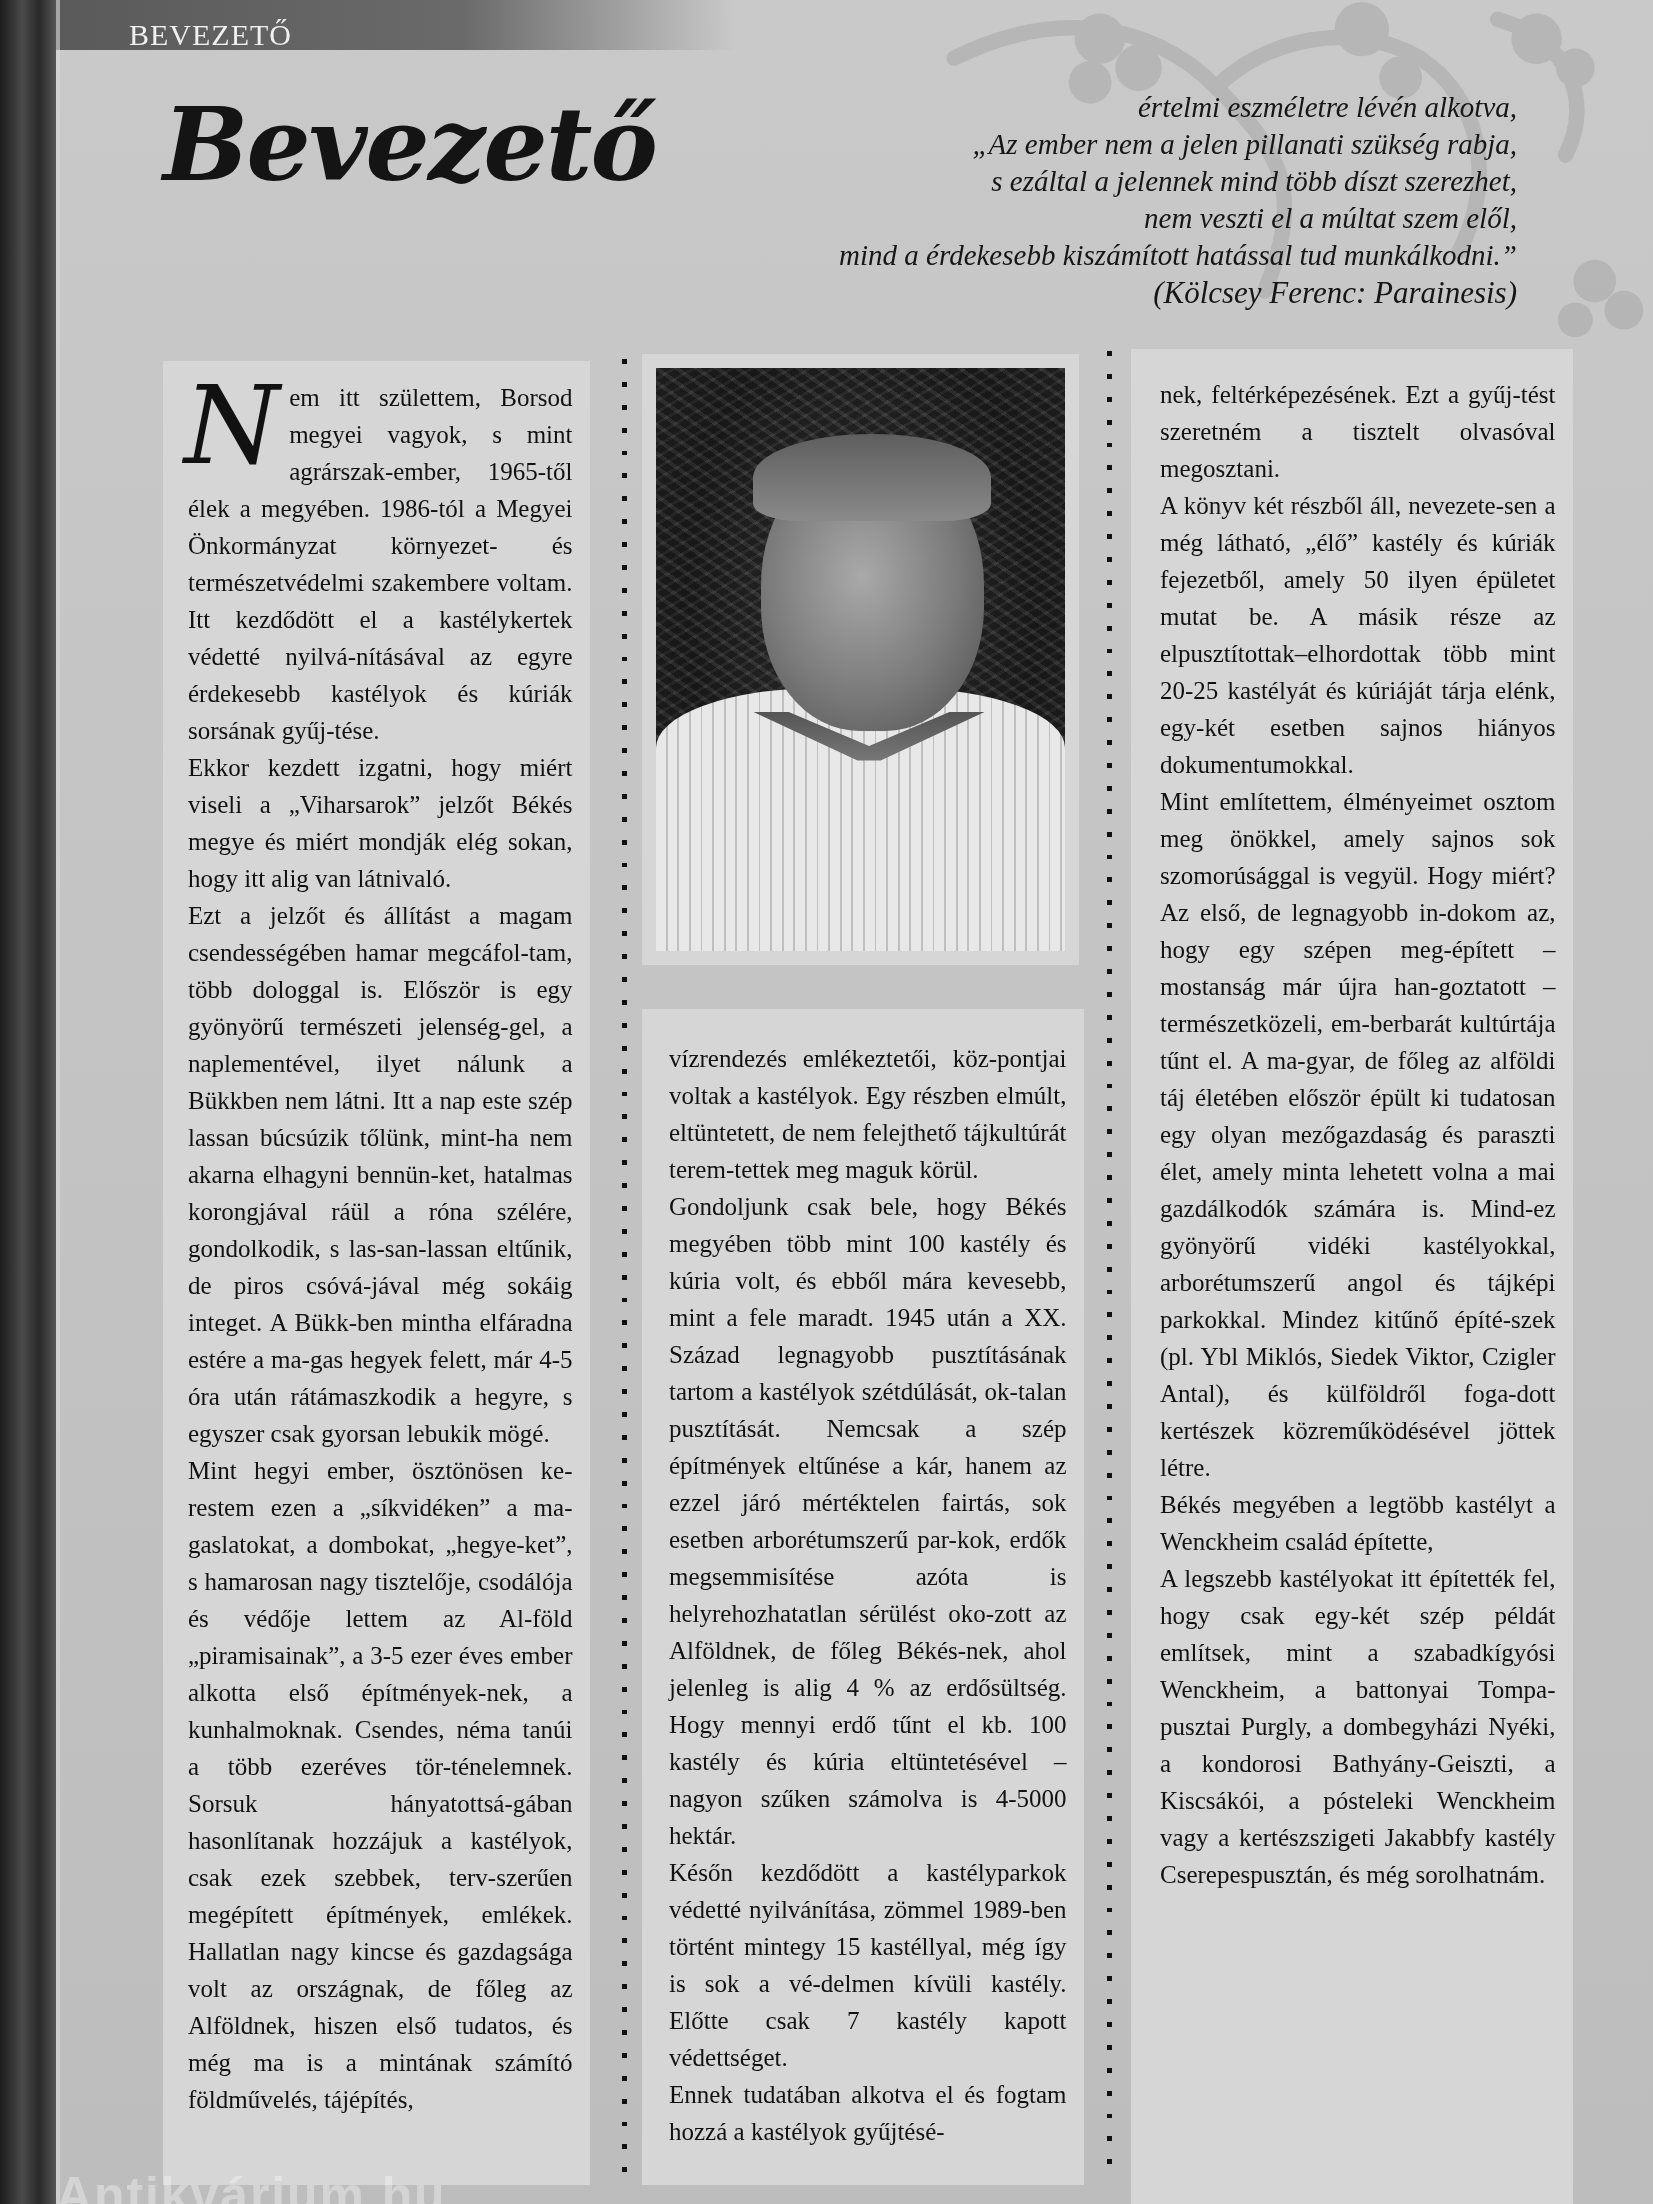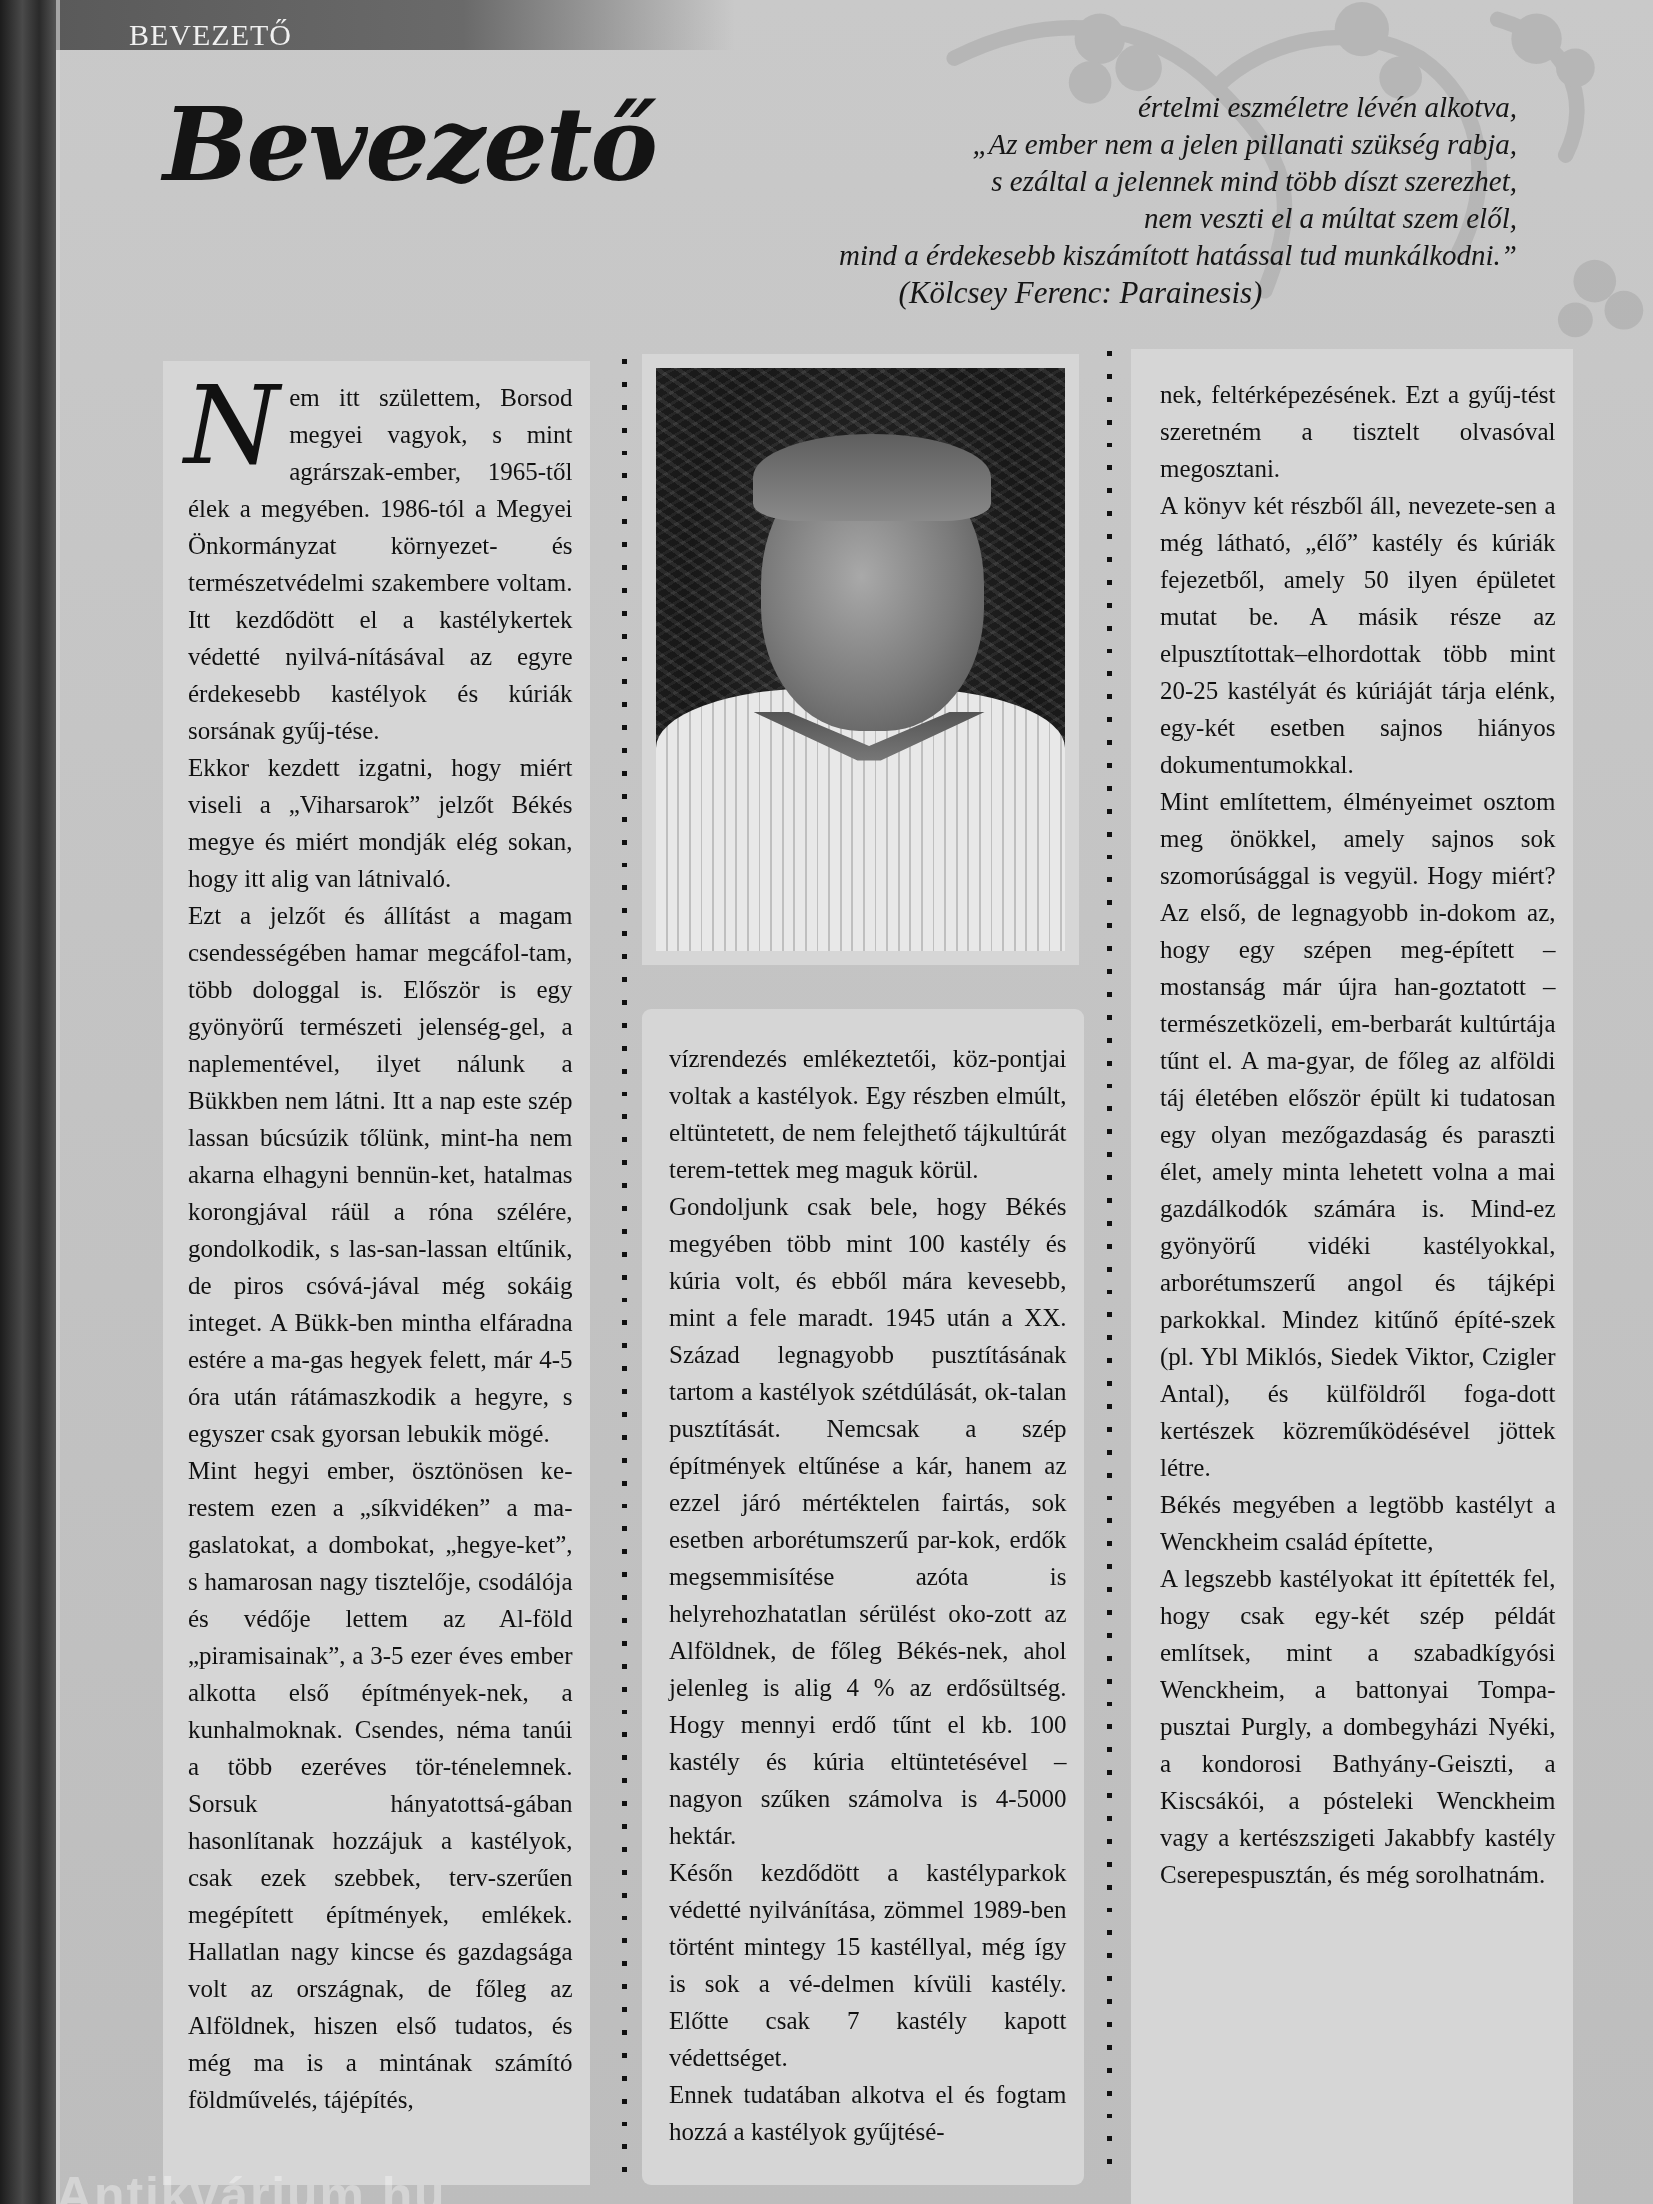--- a/index.html
+++ b/index.html
@@ -18,28 +18,28 @@
     color: #f0f0f0; font-family: "Liberation Serif", serif; }
 
   .ornament { position: absolute; right: 0; top: 0; width: 757px; height: 349px; opacity: .55; }
 
   .title { position: absolute; left: 107px; top: 85px; font-size: 101px; font-style: italic;
     font-family: "DejaVu Serif", serif; color: #141414; letter-spacing: -1.9px; }
 
   .quote { position: absolute; right: 136px; top: 89px; width: 873px; text-align: right;
     font-style: italic; font-family: "Liberation Serif", serif; font-size: 29px; line-height: 37px; color: #161616; }
   .quote div { white-space: nowrap; }
-  .quote .source { font-size: 31px; text-align: center; }
+  .quote .source { font-size: 31px; }
 
   .col { position: absolute; background: #d6d6d6; }
   .col-text { font-size: 25px; line-height: 37px; text-align: justify; hyphens: manual; }
   .col-text p { text-indent: 0; }
   .col1 { left: 107px; top: 361px; width: 427px; height: 1824px; padding: 17.5px 17.5px 0 25px; }
   .col2-img-frame { left: 586px; top: 354px; width: 437px; height: 611px; padding: 13.6px 13.6px; }
-  .col2 { left: 586px; top: 1009px; width: 442px; height: 1176px; padding: 31px 17.5px 0 27px; border-radius: 9px; }
+  .col2 { left: 586px; top: 1009px; width: 442px; height: 1176px; padding: 31px 17.5px 0 27px; }
   .col3 { left: 1075px; top: 349px; width: 442px; height: 2100px; padding: 27px 17.5px 0 29px; }
 
   .dropcap { float: left; font-size: 109px; line-height: 87px; font-style: italic; font-family: "DejaVu Serif", serif;
     margin: 3.9px 9.7px 0 -3.9px; color: #111; }
 
   .divider { position: absolute; width: 5.8px; }
   .divider span { display: block; width: 4.9px; height: 4.9px; background: #111; margin-bottom: 18px; }
   .div1 { left: 566px; top: 359px; }
   .div2 { left: 1051px; top: 351px; }
 

